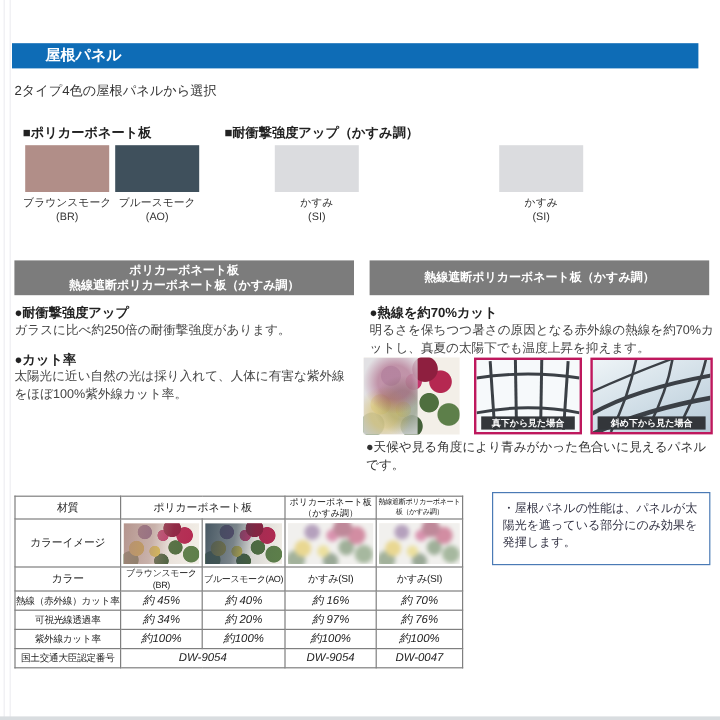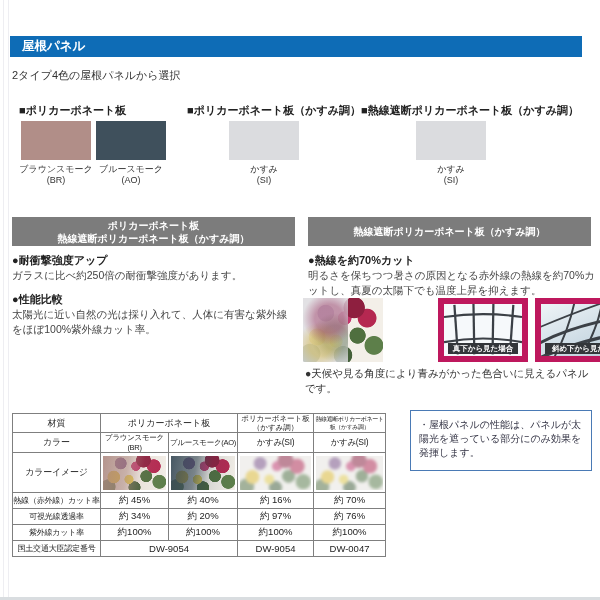--- a/index.html
+++ b/index.html
@@ -5,34 +5,34 @@
   :root{
     --accent:#0e6cb6; --gray:#7c7c7c; --note-border:#4a7ab5; --caption:#33363a;
   }
   html,body{margin:0;padding:0;}
   body{font-family:"Liberation Sans","DejaVu Sans",sans-serif;background:#fff;}
   .screen{position:relative;width:600px;height:600px;background:#fff;overflow:hidden;color:#333;}
   .edge{position:absolute;top:0;bottom:0;width:1px;background:#eeeef2;}
   .bottom-strip{position:absolute;left:0;right:0;bottom:0;height:3px;background:#d9dde0;}
 
   .title-bar{position:absolute;left:10px;top:36px;width:572px;height:21px;background:var(--accent);
-    color:#fff;font-weight:bold;font-size:12.5px;line-height:21px;padding-left:12px;box-sizing:border-box;}
+    color:#fff;font-weight:bold;font-size:12.5px;line-height:21px;padding-left:28px;box-sizing:border-box;}
   .intro{position:absolute;left:12px;top:68px;font-size:11px;color:#333;}
 
   .type-heading{position:absolute;font-size:11px;font-weight:bold;color:#222;white-space:nowrap;}
   .swatch{position:absolute;width:70px;height:39px;}
   .swatch-label{position:absolute;width:90px;text-align:center;font-size:9px;line-height:11px;color:#333;}
 
   .gray-box{position:absolute;top:217px;width:283px;height:29px;background:var(--gray);color:#fff;
     font-weight:bold;font-size:10px;text-align:center;display:flex;flex-direction:column;justify-content:center;line-height:13px;}
   .f-title{position:absolute;font-size:11px;font-weight:bold;color:#222;white-space:nowrap;}
   .f-body{position:absolute;font-size:10.5px;line-height:15px;color:#444;}
 
   .photo{position:absolute;top:298px;height:64px;overflow:hidden;}
-  .photo.bordered{border:6px solid #be185d;box-sizing:border-box;margin-left:43px;}
+  .photo.bordered{border:2px solid #be185d;box-sizing:border-box;}
   .flower{position:absolute;inset:-3px;background:
     radial-gradient(circle at 63% 18%, #8e1f3f 0 13%, transparent 14%),
     radial-gradient(circle at 78% 33%, #b52851 0 11%, transparent 12%),
     radial-gradient(circle at 52% 33%, #c4356c 0 10%, transparent 11%),
     radial-gradient(circle at 30% 26%, #7a4f86 0 10%, transparent 11%),
     radial-gradient(circle at 20% 60%, #e3bd2f 0 10%, transparent 11%),
     radial-gradient(circle at 42% 66%, #e8cf4a 0 9%, transparent 10%),
     radial-gradient(circle at 67% 58%, #4f6f3f 0 11%, transparent 12%),
     radial-gradient(circle at 86% 72%, #5d7f4a 0 10%, transparent 11%),
     radial-gradient(circle at 50% 86%, #44603a 0 12%, transparent 13%),
@@ -50,21 +50,21 @@
   .roof-svg{position:absolute;inset:0;width:100%;height:100%;}
 
   .tbl-title{position:absolute;left:12px;top:395px;font-size:11px;font-weight:bold;color:#222;}
   table.perf{position:absolute;left:12px;top:413px;border-collapse:collapse;table-layout:fixed;background:#fff;}
   table.perf td,table.perf th{border:1px solid #7f7f7f;text-align:center;vertical-align:middle;
     padding:0;color:#222;font-weight:normal;overflow:hidden;}
   .th-main{font-size:9px;}
   .th-small{font-size:7.5px;line-height:9px;}
   .th-tiny{font-size:6px;line-height:8px;letter-spacing:-0.4px;}
   .row-label{font-size:8px;letter-spacing:-0.2px;}
-  .cell-val{font-size:9.5px;}
+  .cell-val{font-size:9.5px;font-style:italic;}
   .cell-color{font-size:7.5px;letter-spacing:-0.3px;}
   .imgbox{position:relative;overflow:hidden;height:34px;margin:2px;}
   .kasumi .flower{filter:blur(1.8px);}
   .tint::after{content:"";position:absolute;inset:0;}
   .tint-brown::after{background:linear-gradient(100deg,rgba(172,136,129,0.88) 0%,rgba(172,136,129,0.6) 38%,rgba(172,136,129,0.12) 62%,rgba(172,136,129,0) 100%);}
   .tint-blue::after{background:linear-gradient(100deg,rgba(57,75,88,0.92) 0%,rgba(57,75,88,0.65) 38%,rgba(57,75,88,0.14) 62%,rgba(57,75,88,0) 100%);}
   .tint-kasumi::after{background:rgba(240,241,244,0.5);}
 
   .note-box{position:absolute;left:410px;top:410px;width:182px;box-sizing:border-box;
     border:1px solid var(--note-border);padding:7px 8px;font-size:10px;line-height:14px;color:#334;}
@@ -76,22 +76,21 @@
 <div class="screen">
   <div class="edge" style="left:3px"></div>
   <div class="edge" style="left:8px"></div>
 
   <div class="title-bar">
     <span>屋根パネル</span>
   </div>
   <div class="intro">2タイプ4色の屋根パネルから選択</div>
 
   <div class="type-heading" style="left:19px;top:103px">■ポリカーボネート板</div>
-  <div class="type-heading" style="left:187px;top:103px">■ポリカーボネート板（かすみ調）</div>
-  <div class="type-heading" style="left:361px;top:103px">■熱線遮断ポリカーボネート板（かすみ調）</div>
+  <div class="type-heading" style="left:187px;top:103px">■耐衝撃強度アップ（かすみ調）</div>
 
   <div class="swatch" style="left: 21px; top: 121px; background: rgb(177, 142, 136);"></div>
   <div class="swatch" style="left: 96px; top: 121px; background: rgb(63, 80, 92);"></div>
   <div class="swatch" style="left: 229px; top: 121px; background: rgb(219, 220, 223);"></div>
   <div class="swatch" style="left: 416px; top: 121px; background: rgb(219, 220, 223);"></div>
 
   <div class="swatch-label" style="left:11px;top:164px">
     <div>ブラウンスモーク</div>
     <div>(BR)</div>
   </div>
@@ -111,21 +110,21 @@
   <div class="gray-box" style="left:12px">
     <div>ポリカーボネート板</div>
     <div>熱線遮断ポリカーボネート板（かすみ調）</div>
   </div>
   <div class="gray-box" style="left:308px">
     <div>熱線遮断ポリカーボネート板（かすみ調）</div>
   </div>
 
   <div class="f-title" style="left:12px;top:253px">●耐衝撃強度アップ</div>
   <div class="f-body" style="left:12px;top:268px;width:285px">ガラスに比べ約250倍の耐衝撃強度があります。</div>
-  <div class="f-title" style="left:12px;top:292px">●性能比較</div>
+  <div class="f-title" style="left:12px;top:292px">●カット率</div>
   <div class="f-body" style="left:12px;top:307px;width:285px">太陽光に近い自然の光は採り入れて、人体に有害な紫外線をほぼ100%紫外線カット率。</div>
 
   <div class="f-title" style="left:308px;top:253px">●熱線を約70%カット</div>
   <div class="f-body" style="left:308px;top:268px;width:288px">明るさを保ちつつ暑さの原因となる赤外線の熱線を約70%カットし、真夏の太陽下でも温度上昇を抑えます。</div>
 
   <div class="photo" style="left:303px;width:80px">
     <div class="flower"></div>
     <div class="frost"></div>
   </div>
   <div class="photo bordered roof-bg1" style="left:395px;width:90px">
@@ -161,50 +160,50 @@
         <col style="width:76px">
         <col style="width:72px">
     </colgroup>
     <tbody>
         <tr style="height:17px">
       <th class="th-main">材質</th>
       <th class="th-main" colspan="2">ポリカーボネート板</th>
       <th class="th-small">ポリカーボネート板（かすみ調）</th>
       <th class="th-tiny">熱線遮断ポリカーボネート板（かすみ調）</th>
     </tr>
+    <tr style="height:40px">
+      <td class="row-label" style="font-size:9px">カラーイメージ</td>
+      <td>
+            <div class="imgbox tint tint-brown">
+              <div class="flower"></div>
+            </div>
+          </td>
+      <td>
+            <div class="imgbox tint tint-blue">
+              <div class="flower"></div>
+            </div>
+          </td>
+      <td>
+            <div class="imgbox kasumi tint tint-kasumi">
+              <div class="flower"></div>
+            </div>
+          </td>
+      <td>
+            <div class="imgbox kasumi tint tint-kasumi">
+              <div class="flower"></div>
+            </div>
+          </td>
+    </tr>
     <tr style="height:15px">
       <td class="row-label" style="font-size:9px">カラー</td>
       <td class="cell-color">ブラウンスモーク(BR)</td>
       <td class="cell-color">ブルースモーク(AO)</td>
       <td class="cell-color" style="font-size:8.5px">かすみ(SI)</td>
       <td class="cell-color" style="font-size:8.5px">かすみ(SI)</td>
     </tr>
-    <tr style="height:40px">
-      <td class="row-label" style="font-size:9px">カラーイメージ</td>
-      <td>
-            <div class="imgbox tint tint-brown">
-              <div class="flower"></div>
-            </div>
-          </td>
-      <td>
-            <div class="imgbox tint tint-blue">
-              <div class="flower"></div>
-            </div>
-          </td>
-      <td>
-            <div class="imgbox kasumi tint tint-kasumi">
-              <div class="flower"></div>
-            </div>
-          </td>
-      <td>
-            <div class="imgbox kasumi tint tint-kasumi">
-              <div class="flower"></div>
-            </div>
-          </td>
-    </tr>
     <tr style="height:16px">
       <td class="row-label">熱線（赤外線）カット率</td>
       <td class="cell-val">約 45%</td>
       <td class="cell-val">約 40%</td>
       <td class="cell-val">約 16%</td>
       <td class="cell-val">約 70%</td>
     </tr>
     <tr style="height:16px">
       <td class="row-label">可視光線透過率</td>
       <td class="cell-val">約 34%</td>

